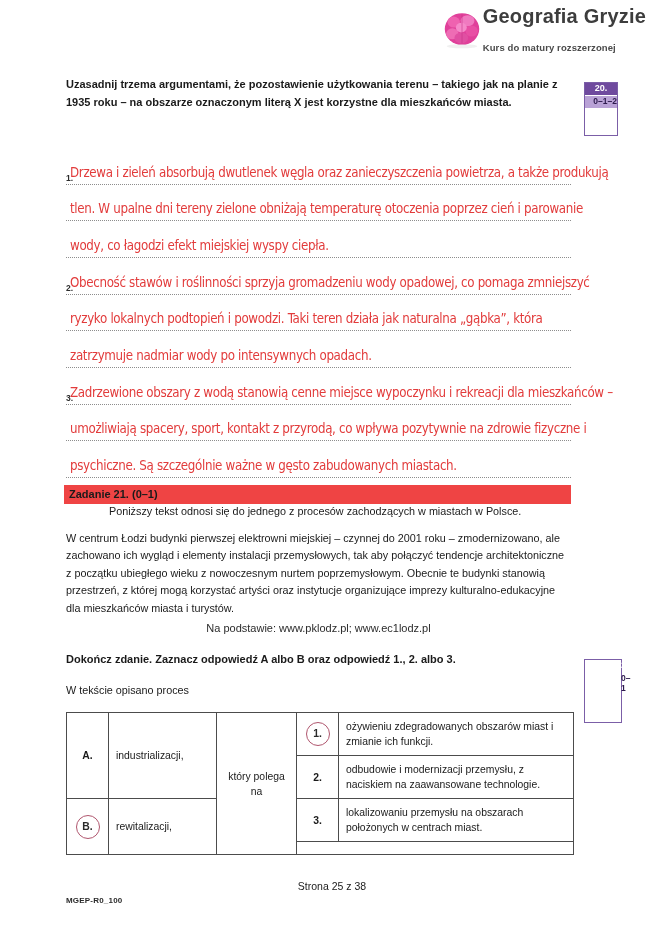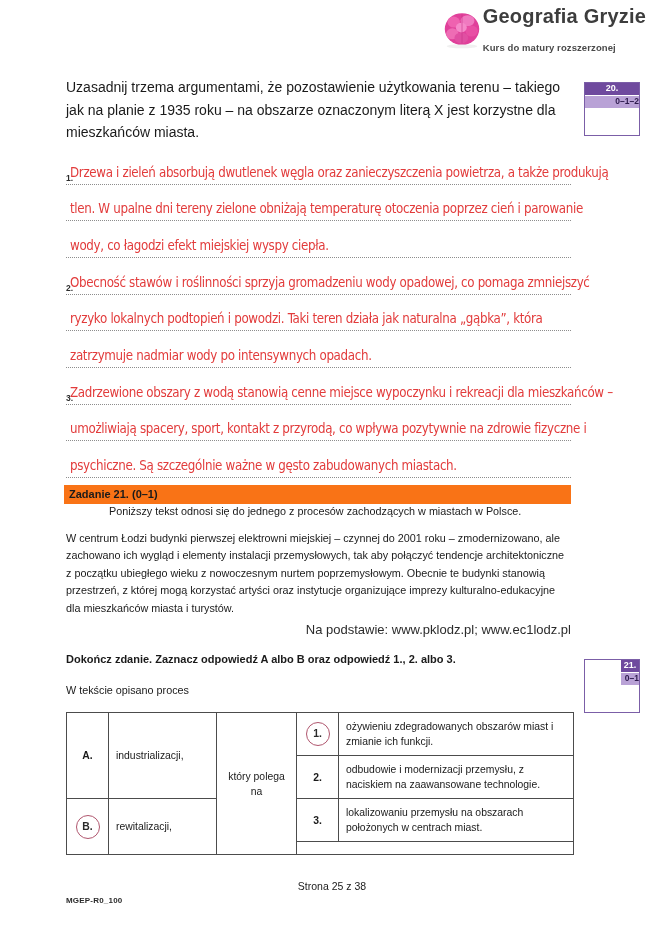--- a/index.html
+++ b/index.html
@@ -41,30 +41,30 @@
   }
 
   
   .page { position: absolute; left: 0; top: 0; width: 664px; height: 940px; }
 
   .task-text {
     position: absolute;
     left: 66px;
     top: 76px;
     width: 500px;
-    font-size: 14px;
-    font-weight: normal;
+    font-size: 11px;
+    font-weight: bold;
     line-height: 1.62;
     color: #1a1a1a;
   }
 
   
   .score-box {
     position: absolute;
-    width: 56px;
+    width: 34px;
     border: 1px solid #7b5ea7;
     background: #ffffff;
   }
   .score-no {
     background: #6f4a9e;
     color: #ffffff;
     font-size: 9px;
     font-weight: bold;
     text-align: center;
     padding: 1px 0 1.5px;
@@ -109,21 +109,21 @@
     white-space: nowrap;
     transform: scaleY(1.18) scaleX(0.96);
     transform-origin: left bottom;
   }
 
   
   .task-band {
     position: absolute;
     left: 64px;
     width: 507px;
-    background: #f97316;
+    background: #ef4444;
     font-size: 11px;
     font-weight: bold;
     color: #1a1a1a;
     padding: 2.5px 5px 3px;
     line-height: 1.2;
   }
   .lead-text {
     position: absolute;
     left: 66px;
     width: 505px;
@@ -138,22 +138,22 @@
     width: 505px;
     font-size: 10.8px;
     line-height: 1.62;
     color: #1a1a1a;
     text-align: left;
   }
   .source-line {
     position: absolute;
     left: 66px;
     width: 505px;
-    text-align: right;
-    font-size: 13px;
+    text-align: center;
+    font-size: 11px;
     color: #2b2b2b;
   }
   .instr-bold {
     position: absolute;
     left: 66px;
     width: 505px;
     font-size: 11px;
     font-weight: bold;
     color: #1a1a1a;
   }

